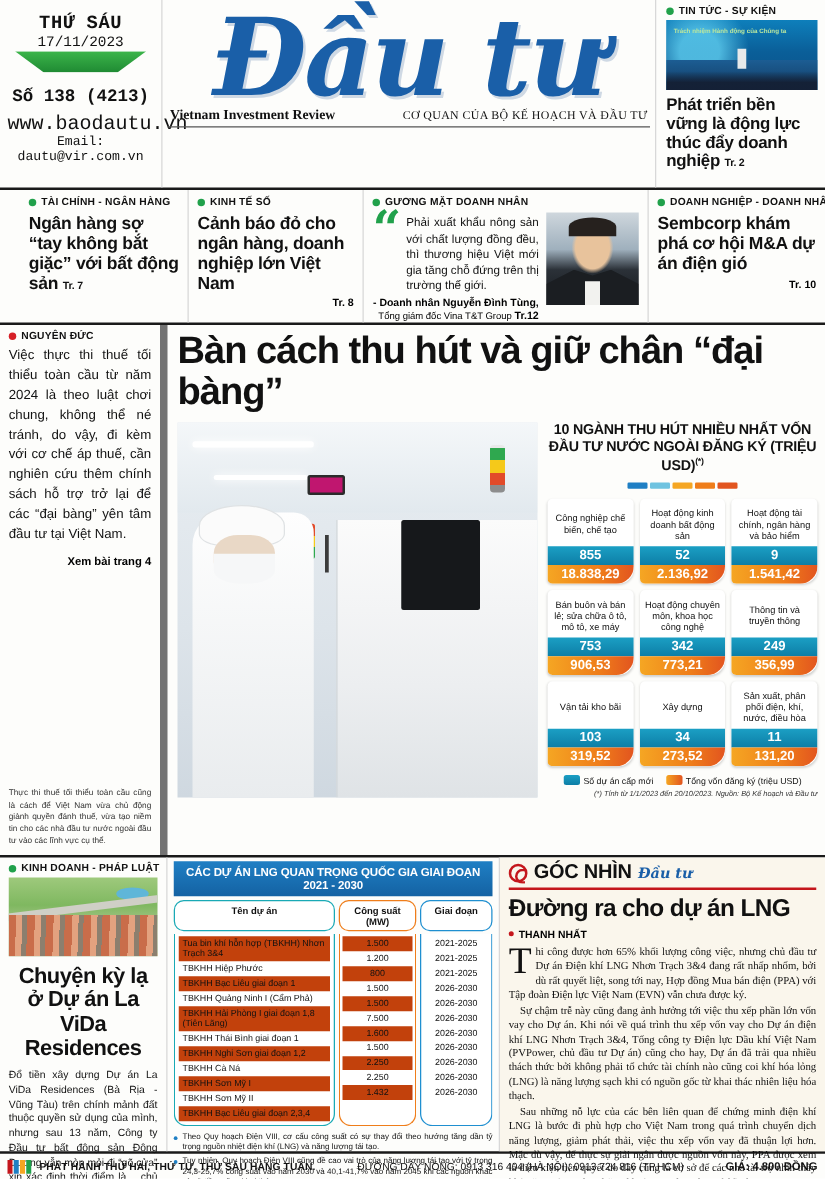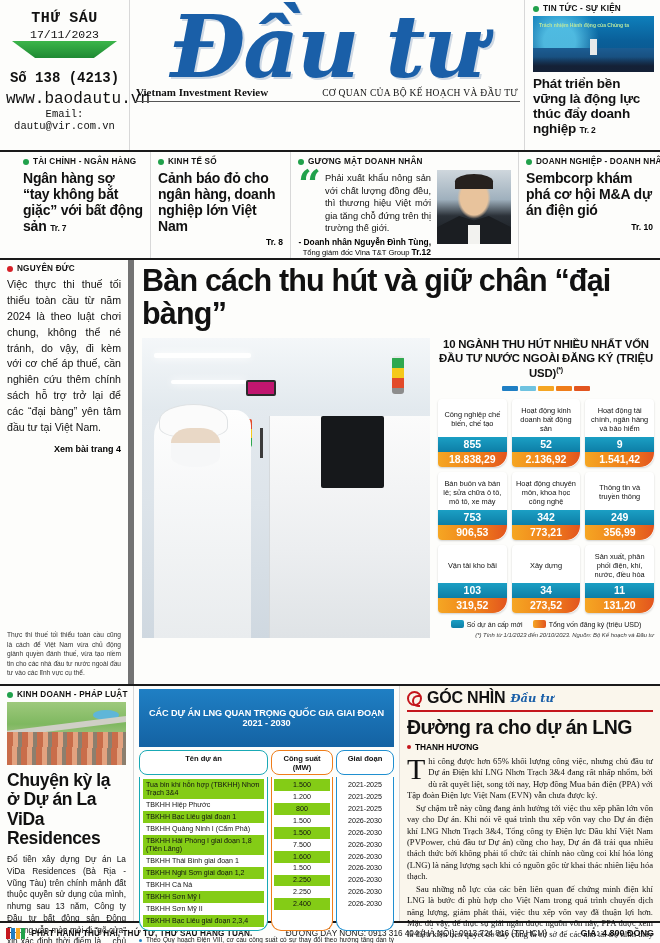--- a/index.html
+++ b/index.html
@@ -268,31 +268,31 @@
     background: linear-gradient(180deg,#9ec97c 0%, #7fb860 35%, #b8c99c 70%, #8fae76 100%);
   }
   .b-photo .road { position:absolute; left:-10%; top:34%; width:125%; height:9%;
     background:#cfcfc6; transform: rotate(-7deg);}
   .b-photo .roofs { position:absolute; left:0; bottom:0; width:100%; height:52%;
     background: repeating-linear-gradient(92deg,#c96d4a 0 6px,#e3a27f 6px 11px,#8c7f6e 11px 15px);}
   .b-photo .lake { position:absolute; right:6%; top:12%; width:22%; height:16%;
     background:#5fb6d8; border-radius:50%;}
   .b-head {
     font-size:17.5px; font-weight:bold; line-height:1.1; color:#111;
-    margin-top:6px; letter-spacing:-.4px;
+    margin-top:6px; letter-spacing:-.4px;text-align:center;
   }
   .b-para {
     font-size:8.3px; line-height:1.42; text-align:justify; color:#111; margin-top:6px;
   }
 
   .b-col2 { width: 266px; padding: 3px 5px 0 5px; border-right:1px solid #d8d8d8;}
   .tbl-title {
     background: linear-gradient(180deg,#1f7fc4 0%, #1462a3 100%);
     color:#fff; font-size:9.2px; font-weight:bold; text-align:center;
-    padding:19px 2px; letter-spacing:-.1px;
+    padding:4px 2px; letter-spacing:-.1px;
   }
   .tbl-wrap { position:relative; margin-top:3px; }
   .tbl-head-row { display:flex; gap:3px; }
   .th {
     font-size:7.6px; font-weight:bold; text-align:center; color:#111;
     border:1.4px solid #19a9b5; border-radius:8px; padding:2.5px 2px;
     background:#fff;
   }
   .th.c1 { flex:1; border-color:#19a9b5; }
   .th.c2 { width:62px; border-color:#ef7d1a; }
@@ -304,21 +304,21 @@
   }
   .tb-c2 {
     width:62px; border:1.4px solid #ef7d1a; border-top:none; border-radius:0 0 10px 10px;
     padding:2px 2px 3px 2px; background:#fff;
   }
   .tb-c3 {
     width:58px; border:1.4px solid #1f8fd0; border-top:none; border-radius:0 0 10px 10px;
     padding:2px 2px 3px 2px; background:#fff;
   }
   .trow { font-size:7.1px; line-height:1.15; padding:1.9px 3px; color:#111; }
-  .trow.alt { background:#84cc16; }
+  .trow.alt { background:#c2410c; }
   .trow.ctr { text-align:center; }
   .tbl-notes { margin-top:5px; }
   .tnote {
     font-size:6.4px; line-height:1.36; color:#111; text-align:justify;
     padding-left:7px; position:relative; margin-bottom:2px;
   }
   .tnote:before {
     content:""; position:absolute; left:0; top:3px; width:3px; height:3px;
     border-radius:50%; background:#1f7fc4;
   }
@@ -626,21 +626,21 @@
             <div class="trow ctr alt">1.500</div>
             <div class="trow ctr">1.200</div>
             <div class="trow ctr alt">800</div>
             <div class="trow ctr">1.500</div>
             <div class="trow ctr alt">1.500</div>
             <div class="trow ctr">7.500</div>
             <div class="trow ctr alt">1.600</div>
             <div class="trow ctr">1.500</div>
             <div class="trow ctr alt">2.250</div>
             <div class="trow ctr">2.250</div>
-            <div class="trow ctr alt">2.400</div>
+            <div class="trow ctr alt">1.432</div>
           </div>
 
           <div class="tb-c3">
             <div class="trow ctr">2021-2025</div>
             <div class="trow ctr">2021-2025</div>
             <div class="trow ctr">2021-2025</div>
             <div class="trow ctr">2026-2030</div>
             <div class="trow ctr">2026-2030</div>
             <div class="trow ctr">2026-2030</div>
             <div class="trow ctr">2026-2030</div>
@@ -662,21 +662,21 @@
     <div class="b-col3">
       <div class="gn-row">
         <div class="gn-logo"></div>
         <div class="gn-t1">GÓC NHÌN</div>
         <div class="gn-t2">Đầu tư</div>
       </div>
       <div class="gn-hr"></div>
       <div class="gn-head">Đường ra cho dự án LNG</div>
       <div class="gn-author">
         <span class="dot"></span>
-        <span>THANH HƯƠNG</span>
+        <span>THANH NHẤT</span>
       </div>
       <div class="gn-body">
         <p class="first"><span class="dropcap">T</span><span>hi công được hơn 65% khối lượng công việc, nhưng chủ đầu tư Dự án Điện khí LNG Nhơn Trạch 3&amp;4 đang rất nhấp nhổm, bởi dù rất quyết liệt, song tới nay, Hợp đồng Mua bán điện (PPA) với Tập đoàn Điện lực Việt Nam (EVN) vẫn chưa được ký.</span></p>
         <p>Sự chậm trễ này cũng đang ảnh hưởng tới việc thu xếp phần lớn vốn vay cho Dự án. Khi nói về quá trình thu xếp vốn vay cho Dự án điện khí LNG Nhơn Trạch 3&amp;4, Tổng công ty Điện lực Dầu khí Việt Nam (PVPower, chủ đầu tư Dự án) cũng cho hay, Dự án đã trải qua nhiều thách thức bởi không phải tổ chức tài chính nào cũng coi khí hóa lỏng (LNG) là năng lượng sạch khi có nguồn gốc từ khai thác nhiên liệu hóa thạch.</p>
         <p>Sau những nỗ lực của các bên liên quan để chứng minh điện khí LNG là bước đi phù hợp cho Việt Nam trong quá trình chuyển dịch năng lượng, giảm phát thải, việc thu xếp vốn vay đã thuận lợi hơn. Mặc dù vậy, để thực sự giải ngân được nguồn vốn này, PPA được xem là điều kiện tiên quyết do đây cũng là cơ sở để các nhà tài trợ nhìn thấy khả năng trả nợ cho những khoản vay được họ mở hầu bao.</p>
 
       </div>
     </div>
   </div>
 

